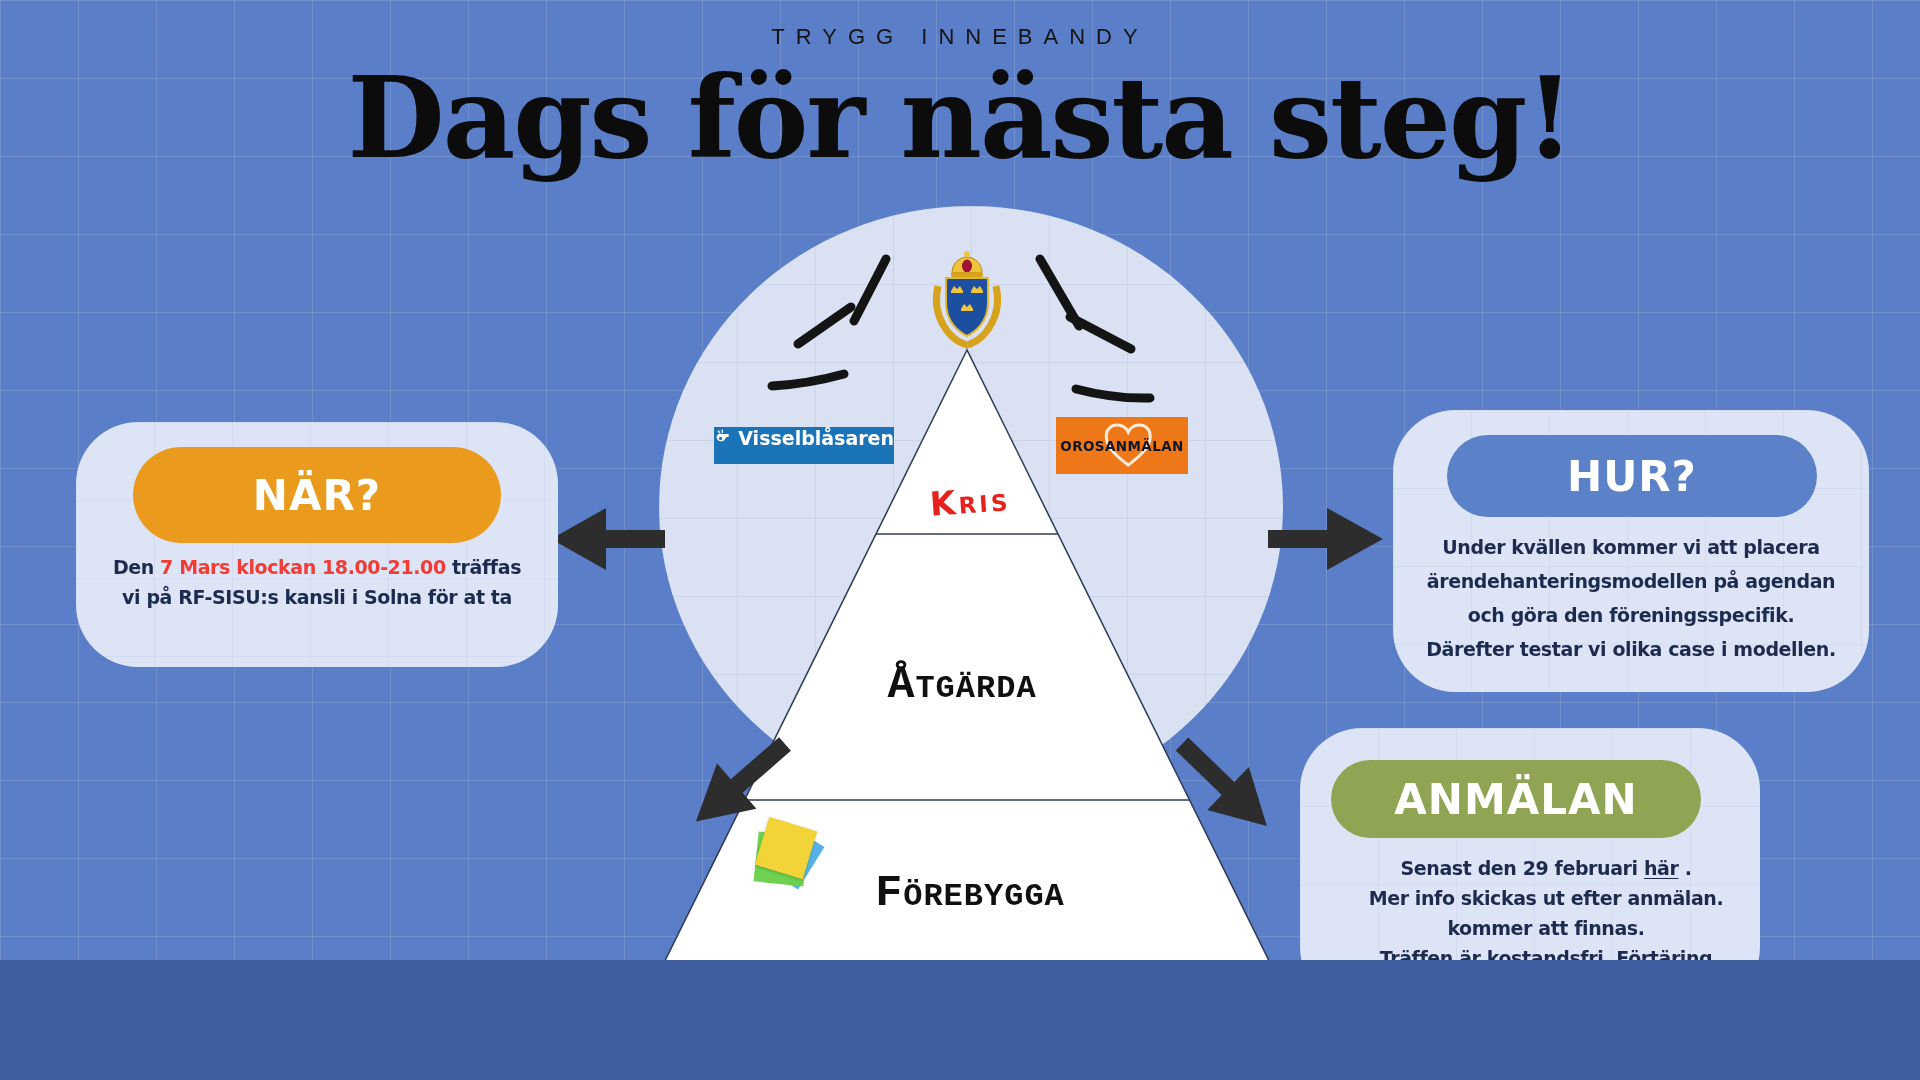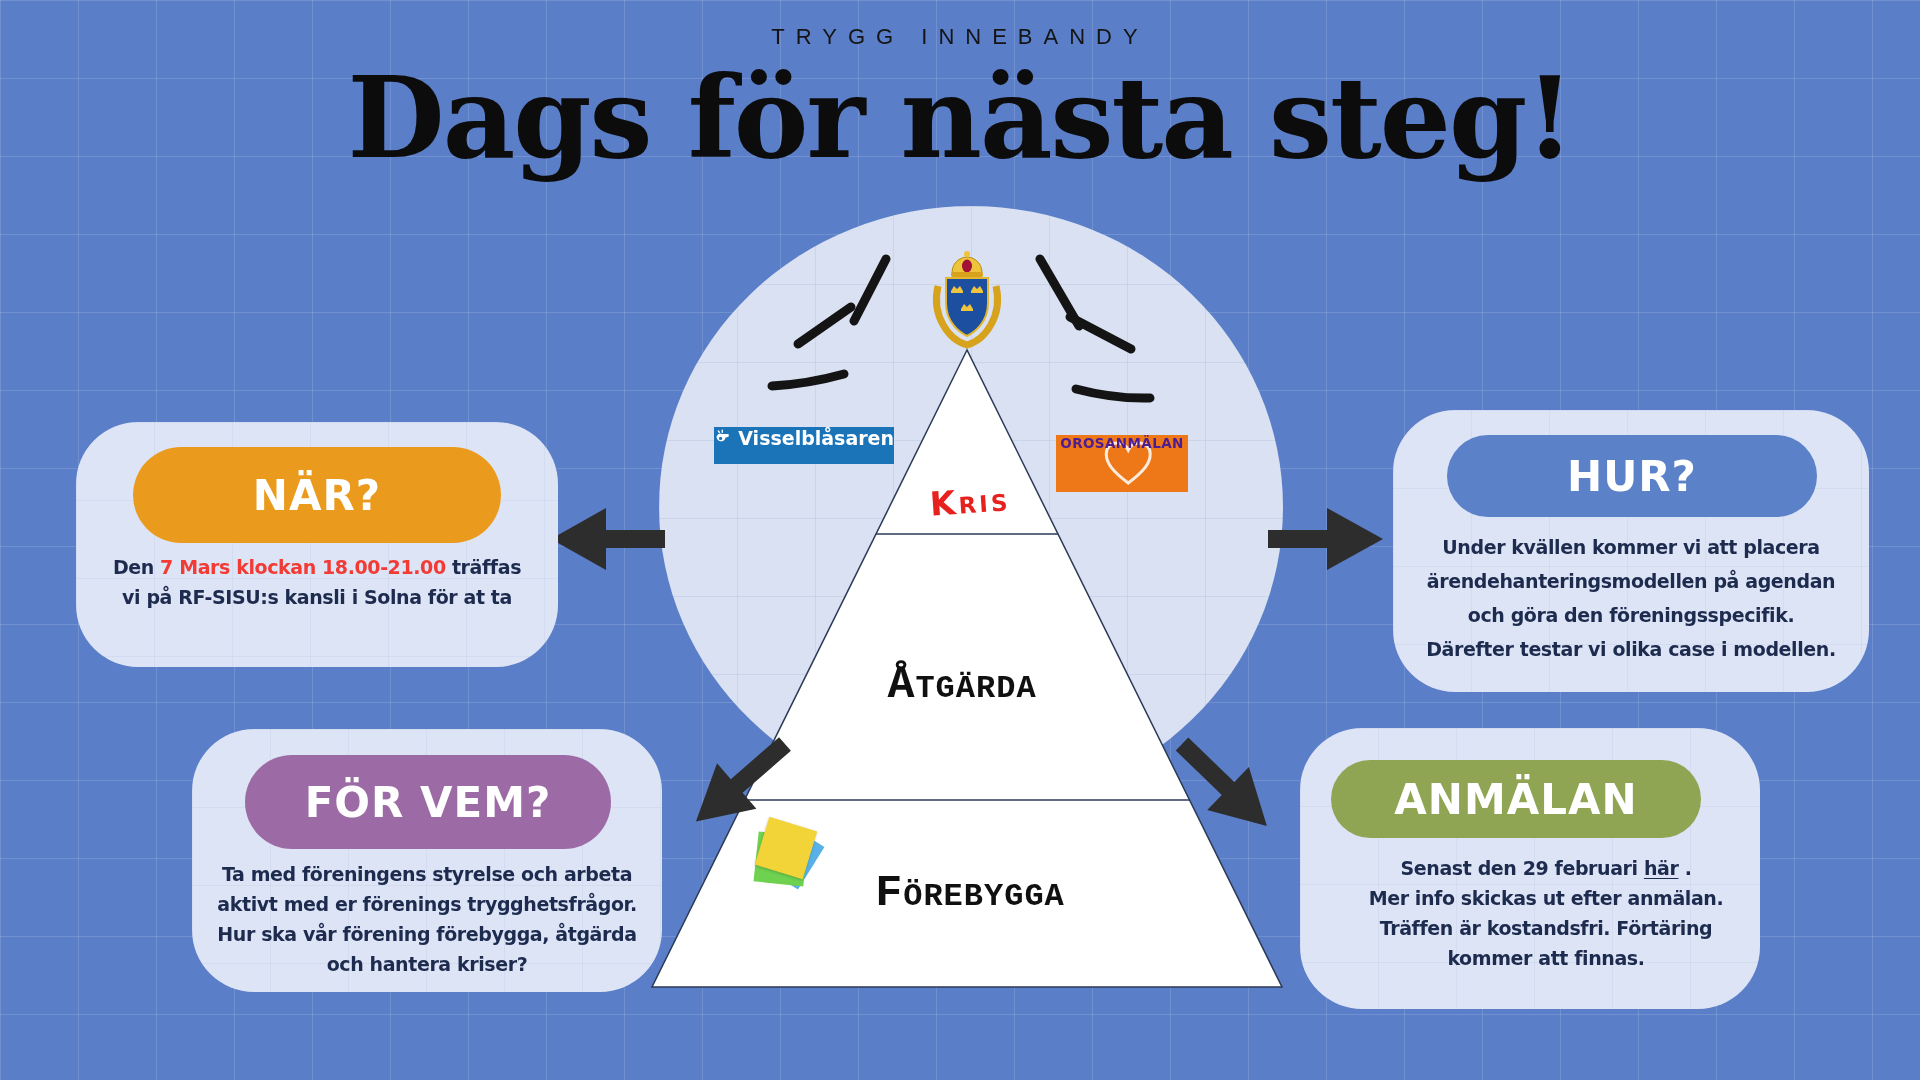--- a/index.html
+++ b/index.html
@@ -1,17 +1,17 @@
 <!DOCTYPE html>
 <html><head>
 <meta charset="utf-8">
 <style>
   html,body{margin:0;padding:0;background:#3f5fa0;}
   .canvas{
-    position:relative;width:1920px;height:1080px;overflow:hidden;
+    position:relative;width:1920px;height:960px;overflow:hidden;
     background-color:#5b7ec8;
     background-image:
       linear-gradient(rgba(230,237,250,0.16) 1.5px, transparent 1.5px),
       linear-gradient(90deg, rgba(230,237,250,0.16) 1.5px, transparent 1.5px);
     background-size:78px 78px;
     font-family:"DejaVu Sans", sans-serif;
   }
   .kicker{
     position:absolute;top:24px;left:0;width:100%;text-align:center;
     font-family:"Liberation Sans", sans-serif;font-size:22px;font-weight:500;
@@ -37,21 +37,21 @@
   }
   .pyr-kris{font-size:33px;color:#e7211d;letter-spacing:3px;transform:translateX(-50%) rotate(-4deg);}
   .pyr-mid,.pyr-low{font-size:45px;letter-spacing:1px;font-family:Liberation Mono, monospace;}
   .badge-vissel{
     position:absolute;left:714px;top:427px;width:180px;height:37px;
     background:#1b74b8;display:flex;justify-content:center;gap:7px;
     color:#fff;font-weight:bold;font-size:19px;white-space:nowrap;
   }
   .badge-oros{
     position:absolute;left:1056px;top:417px;width:132px;height:57px;background:#ee7817;
-    display:flex;justify-content:center;color:#4c1d95;margin-top:18px;
+    display:flex;align-items:center;justify-content:center;color:#0f172a;
   }
   .badge-oros .heart{position:absolute;left:50%;top:50%;transform:translate(-38%,-52%);opacity:.85;}
   .badge-oros .oros-label{position:relative;font-weight:bold;font-size:13.5px;letter-spacing:.4px;}
   .sticky{position:absolute;left:753px;top:818px;width:70px;height:72px;}
   .sticky span{position:absolute;width:50px;height:50px;display:block;}
   .sticky .s-blue{left:12px;top:12px;background:#57b1e6;transform:rotate(32deg);}
   .sticky .s-green{left:3px;top:16px;background:#6ed14f;transform:rotate(6deg);}
   .sticky .s-yellow{left:8px;top:5px;background:#f2d438;transform:rotate(17deg);box-shadow:0 1px 3px rgba(0,0,0,.2);}
   .panel{
     position:absolute;border-radius:62px;
@@ -170,37 +170,26 @@
       <span>HUR?</span>
     </div>
     <div class="panel-body" style="top:120px;line-height:34px;">
       <div>Under kvällen kommer vi att placera</div>
       <div>ärendehanteringsmodellen på agendan</div>
       <div>och göra den föreningsspecifik.</div>
       <div>Därefter testar vi olika case i modellen.</div>
     </div>
   </div>
 
-  <div class="panel" style="left:192px;top:729px;width:470px;height:263px;">
-    <div class="pill pill-vem" style="left:53px;top:26px;width:366px;height:94px;">
-      <span>FÖR VEM?</span>
-    </div>
-    <div class="panel-body" style="top:130px;">
-      <div>Ta med föreningens styrelse och arbeta</div>
-      <div>aktivt med er förenings trygghetsfrågor.</div>
-      <div>Hur ska vår förening förebygga, åtgärda</div>
-      <div>och hantera kriser?</div>
-    </div>
-  </div>
 
   <div class="panel" style="left:1300px;top:728px;width:460px;height:281px;">
     <div class="pill pill-anm" style="left:31px;top:32px;width:370px;height:78px;">
       <span>ANMÄLAN</span>
     </div>
     <div class="panel-body" style="top:125px;padding-left:16px;">
       <div><span>Senast den 29 februari </span><span class="link">här</span><span> .</span></div>
       <div>Mer info skickas ut efter anmälan.</div>
+      <div>kommer att finnas.</div>
       <div>Träffen är kostandsfri. Förtäring</div>
-      <div>kommer att finnas.</div>
     </div>
   </div>
 
 </div>
 
 </body></html>

